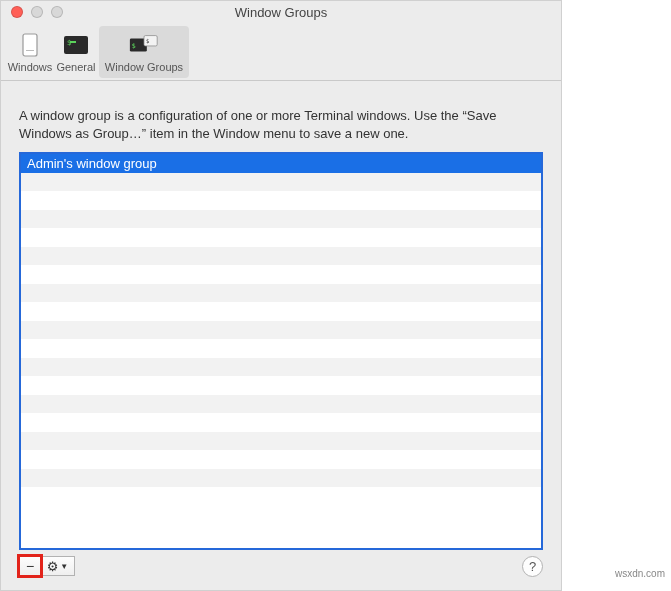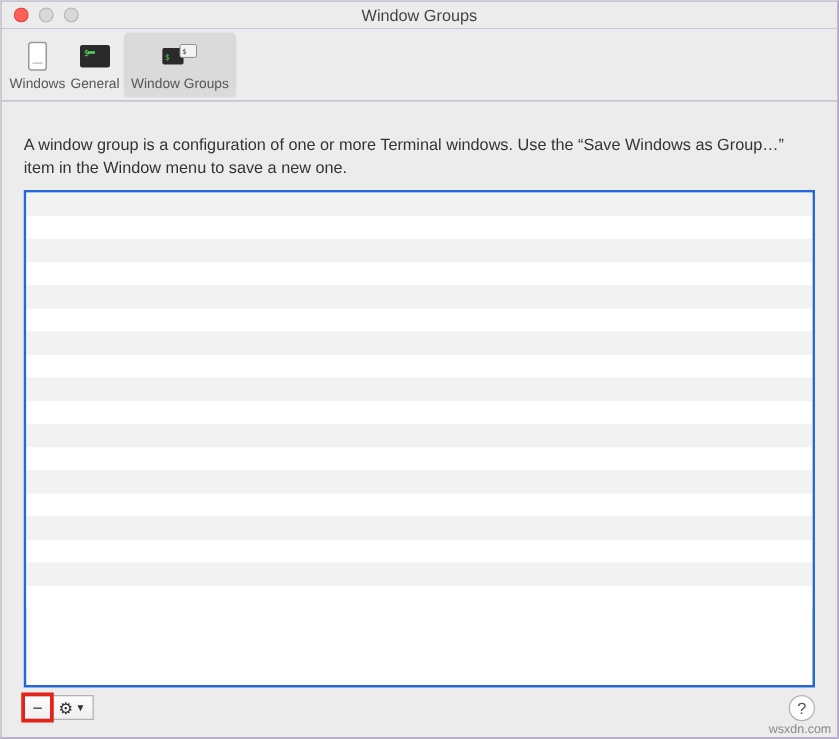--- a/index.html
+++ b/index.html
@@ -6,23 +6,23 @@
   body {
     font-family: -apple-system, "Helvetica Neue", Arial, sans-serif;
     font-size: 13px;
     background: #fff;
     color: #333;
     width: 671px;
     height: 591px;
     position: relative;
   }
   .window {
-    width: 671px;
+    width: 562px;
     height: 591px;
-    background: #4c1d95;
+    background: #0ea5e9;
     display: flex;
     flex-direction: column;
     border: 1px solid #d0d0d0;
   }
   .titlebar {
     height: 22px;
     display: flex;
     align-items: center;
     position: relative;
     background: #ececec;
@@ -153,21 +153,21 @@
     border: 1px solid #b2b2b2;
     display: flex;
     align-items: center;
     justify-content: center;
     font-size: 13px;
     color: #555;
   }
   .watermark {
     position: absolute;
     right: 6px;
-    bottom: 2px;
+    bottom: 12px;
     font-size: 10px;
     color: #888;
   }
 </style>
 </head>
 <body>
 
 <div class="window">
 
   <div class="titlebar">
@@ -209,20 +209,21 @@
         </svg>
       </div>
       <span>Window Groups</span>
     </div>
   </div>
 
   <div class="content">
     <div class="description">A window group is a configuration of one or more Terminal windows. Use the “Save Windows as Group…” item in the Window menu to save a new one.</div>
 
     <div class="list" id="wg-list">
+        <div class="row selected">Admin's window group</div>
         <div class="row odd"></div>
         <div class="row even"></div>
         <div class="row odd"></div>
         <div class="row even"></div>
         <div class="row odd"></div>
         <div class="row even"></div>
         <div class="row odd"></div>
         <div class="row even"></div>
         <div class="row odd"></div>
         <div class="row even"></div>

